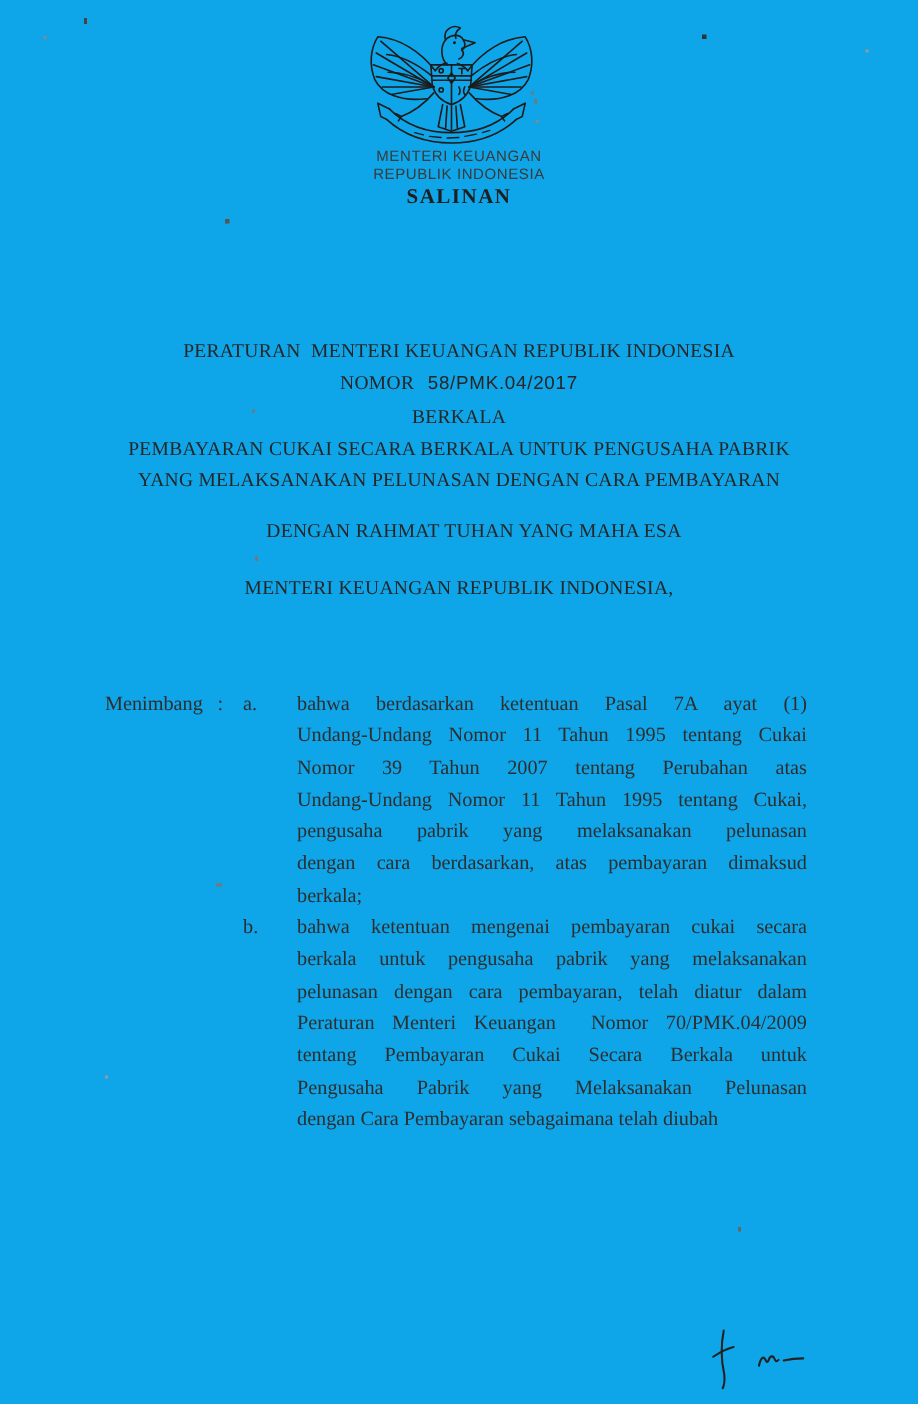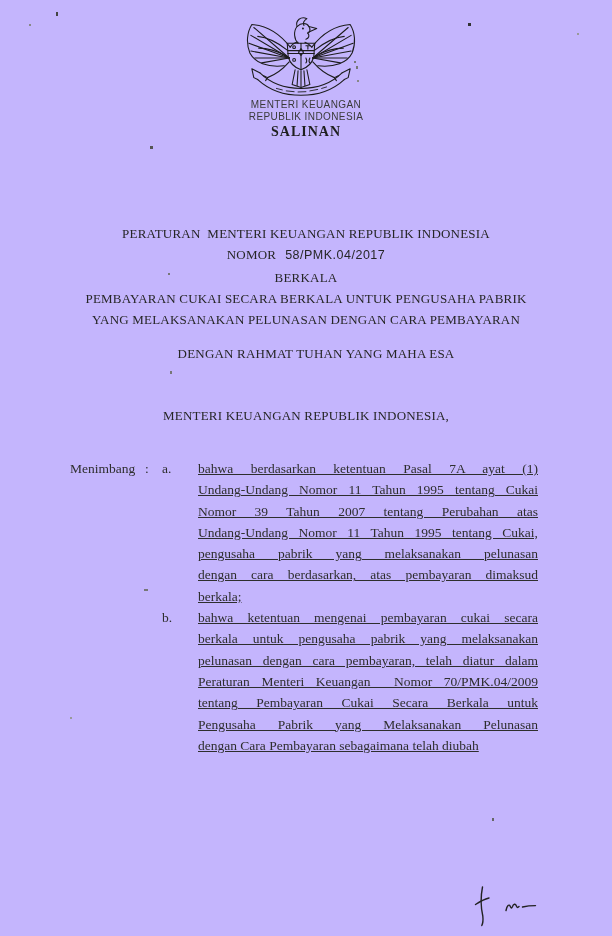--- a/index.html
+++ b/index.html
@@ -1,20 +1,20 @@
 <!DOCTYPE html>
 <html><head>
 <meta charset="utf-8">
 <style>
   html,body { margin:0; padding:0; background:#e8e8e8; }
   .page {
     position: relative;
     width: 612px; height: 936px;
     margin: 0 auto;
-    background: #c4b5fd;
+    background: #0ea5e9;
     font-family: "Liberation Serif", serif;
     color: #2e2e2e;
     overflow: hidden;
   }
   .abs { position: absolute; }
   .center-text { left: 0; right: 0; text-align: center; }
 
   
   .emblem { left: 243px; top: 12px; width: 116px; height: 88px; }
   .ministry-line {
@@ -37,34 +37,34 @@
     letter-spacing: 0.2px; color: #262626;
   }
   .nomor-value {
     font-family: Liberation Sans, sans-serif;
     font-size: 12.5px; letter-spacing: 0.5px;
     margin-left: 9px;
   }
 
   
   .invocation { top: 346px; font-size: 13px; letter-spacing: 0.2px; color: #262626; padding-left: 20px; }
-  .authority  { top: 408px; font-size: 13px; letter-spacing: 0.2px; color: #262626; }
+  .authority  { top: 384px; font-size: 13px; letter-spacing: 0.2px; color: #262626; }
 
   
   .considering {
     left: 70px; top: 458px; width: 470px;
     font-size: 13.5px; line-height: 21.3px;
   }
   .m-label { position: absolute; left: 0; top: 0; text-align: center; }
   .m-colon { position: absolute; left: 75px; top: 0; }
   .c-items { margin-left: 92px; width: 378px; }
   .c-item  { display: flex; }
   .c-marker { width: 36px; flex: none; }
   .c-lines  { width: 340px; flex: none; }
-  .jline { text-align: justify; text-align-last: justify; text-decoration: underline; }
+  .jline { text-align: justify; text-align-last: justify; }
   .jline.jlast { text-align-last: left; }
 
   
   .paraf { left: 455px; top: 878px; width: 100px; height: 55px; }
 
   
   .speck { position: absolute; background: #555; }
 </style>
 </head>
 <body>

